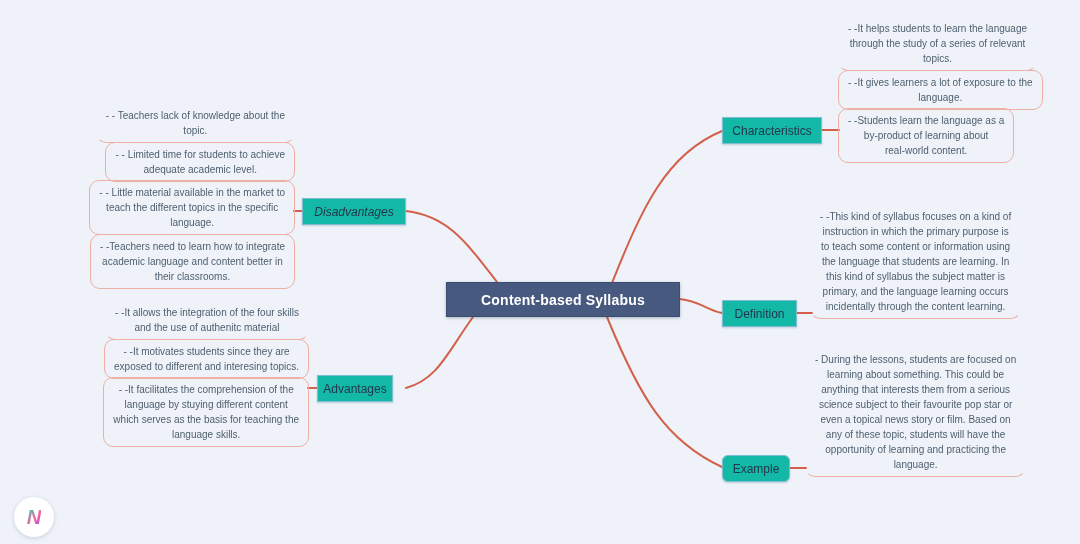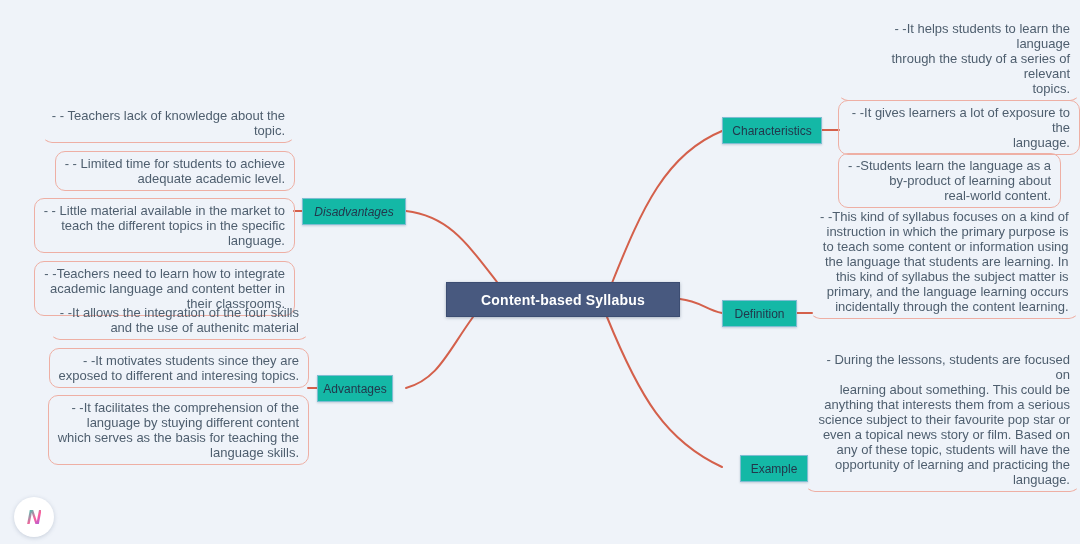--- a/index.html
+++ b/index.html
@@ -26,40 +26,40 @@
   .node{
     position:absolute;box-sizing:border-box;
     background:#14b8a6;border:1px solid #7ebdd2;
     color:#22384c;font-size:12px;
     display:flex;align-items:center;justify-content:center;
     box-shadow:0 1px 2px rgba(60,90,120,.25);
     cursor:default;
   }
   .n-characteristics{left:722px;top:117px;width:100px;height:27px;}
   .n-definition{left:722px;top:300px;width:75px;height:27px;text-align:center;}
-  .n-example{left:740px;top:455px;width:68px;height:27px;}
+  .n-example{left:722px;top:455px;width:68px;height:27px;border-radius:6px;}
   .n-disadvantages{left:302px;top:198px;width:104px;height:27px;font-style:italic;}
   .n-advantages{left:317px;top:375px;width:76px;height:27px;}
 
   
   .group{position:absolute;display:flex;flex-direction:column;}
   .group.right-side{align-items:flex-start;}
-  .group.left-side{align-items:flex-end;gap:9px;}
+  .group.left-side{align-items:flex-end;}
   .g-characteristics{left:838px;top:16px;}
   .g-definition{left:810px;top:204px;}
   .g-example{left:805px;top:347px;}
   .g-disadvantages{right:785px;top:103px;}
   .g-advantages{right:771px;top:300px;}
 
   .leaf{
     box-sizing:border-box;
     border:1.5px solid #eeafa4;border-radius:10px;
     padding:4px 9px;
-    font-size:13px;line-height:15px;color:#4e5e6e;
-    white-space:pre-line;text-align:right;
+    font-size:10px;line-height:15px;color:#4e5e6e;
+    white-space:pre-line;text-align:center;
     background:transparent;
     cursor:default;
   }
   .leaf + .leaf{margin-top:-1.5px;}
   .leaf:first-child{
     border-color:transparent;
     border-bottom-color:#eeafa4;
     border-radius:0 0 10px 10px;
   }
 

